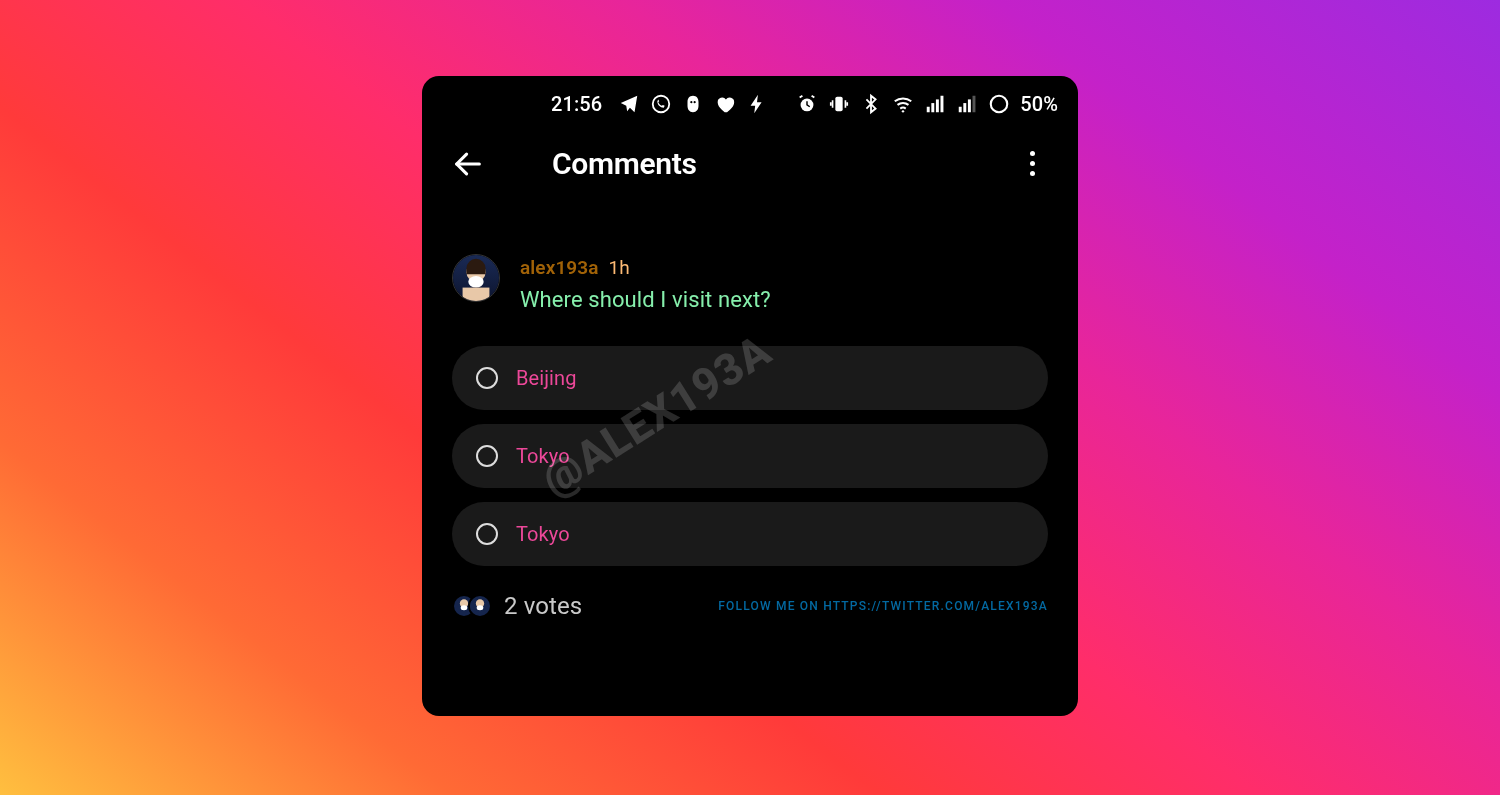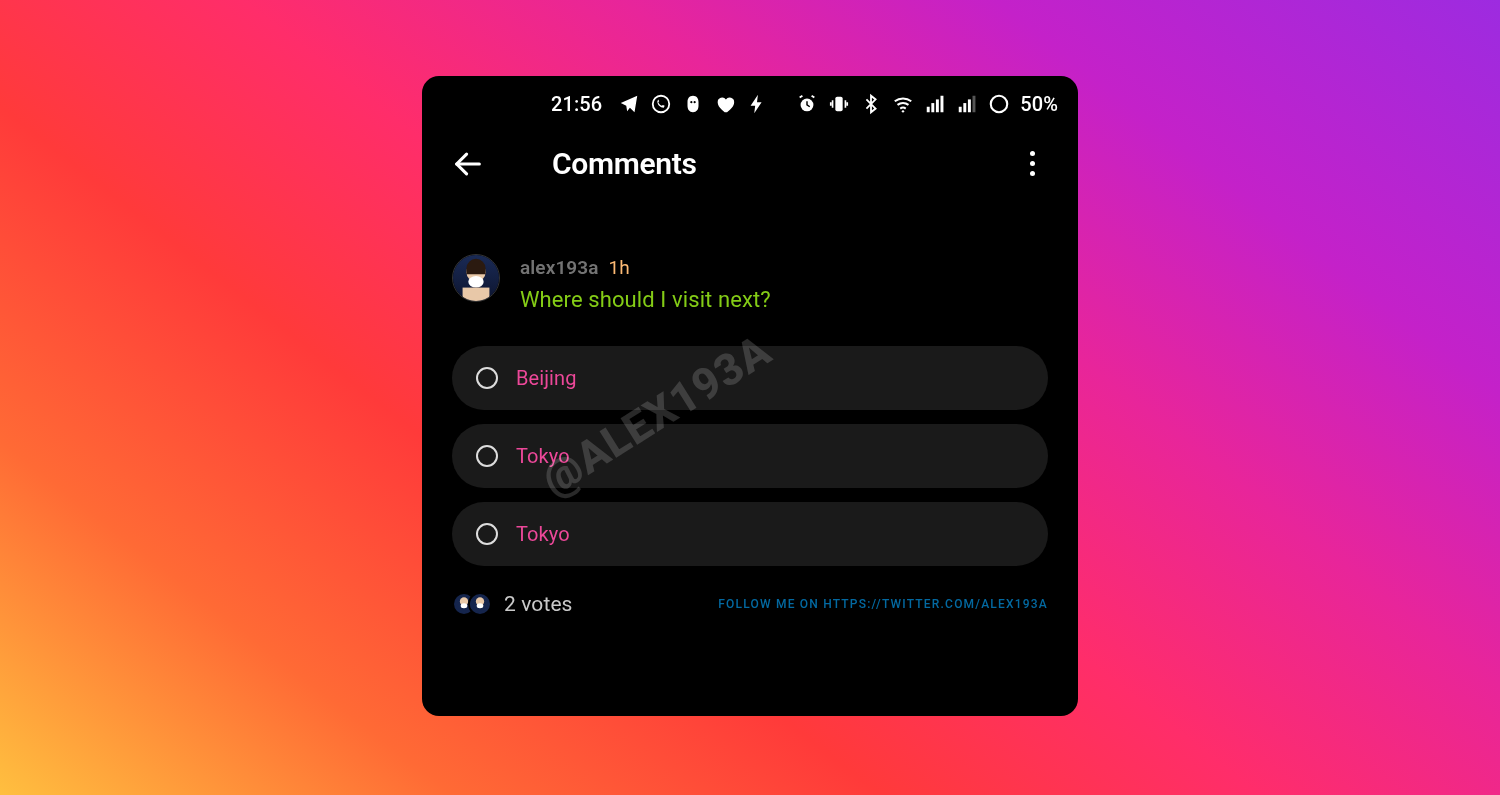--- a/index.html
+++ b/index.html
@@ -47,39 +47,39 @@
   .back-btn { width: 48px; height: 48px; display:flex; align-items:center; justify-content:center; cursor:pointer; }
   .title { font-size: 30px; font-weight: 600; letter-spacing: -0.3px; }
   .kebab { margin-left: auto; width: 48px; height: 48px; display:flex; align-items:center; justify-content:center; cursor:pointer; }
   .kebab-dots { display:flex; flex-direction:column; gap:5px; }
   .kebab-dots span { width:5px; height:5px; background:#fff; border-radius:50%; }
   
   .post-row { display:flex; gap:20px; padding: 44px 30px 10px 30px; }
   .avatar { width:48px; height:48px; border-radius:50%; overflow:hidden; flex:none; border:1px solid #333; }
   .avatar svg { width:100%; height:100%; display:block; }
   .post-meta { display:flex; align-items:baseline; gap:10px; font-size:19px; padding-top:2px; }
-  .username { font-weight:600; color:#737373; }
+  .username { font-weight:600; color:#a16207; }
   .meta-time { color:#fdba74; font-weight:400; }
-  .question { font-size:22px; color:#84cc16; margin-top:8px; letter-spacing:0.1px; }
+  .question { font-size:22px; color:#86efac; margin-top:8px; letter-spacing:0.1px; }
   
   .options { display:flex; flex-direction:column; gap:14px; padding: 24px 30px 0 30px; }
   .option {
     background:#1a1a1a; border-radius:40px; height:64px;
     display:flex; align-items:center; gap:18px; padding:0 24px;
     cursor:pointer;
   }
   .radio { width:22px; height:22px; border:2.5px solid #ddd; border-radius:50%; flex:none; }
   .opt-label { font-size:20px; color:#ec4899; }
   
   .footer { display:flex; align-items:center; padding: 26px 30px 0 30px; }
   .stack { display:flex; }
   .mini-av { width:24px; height:24px; border-radius:50%; border:2px solid #000; overflow:hidden; }
   .mini-av + .mini-av { margin-left:-8px; }
   .mini-av svg { width:100%; height:100%; display:block; }
-  .votes { margin-left:12px; color:#c9c9c9; font-size:21px; }
+  .votes { margin-left:12px; color:#c9c9c9; font-size:24px; }
   .follow { margin-left:auto; color:#0369a1; font-size:12px; letter-spacing:1.2px; font-weight:500; }
   
   .wm {
     position:absolute; left:50%; top:53%;
     transform: translate(-86%,-50%) rotate(-32deg);
     font-size:44px; font-weight:800; color:rgba(255,255,255,0.16);
     letter-spacing:1px; pointer-events:none; user-select:none;
     white-space:nowrap;
   }
 </style>

